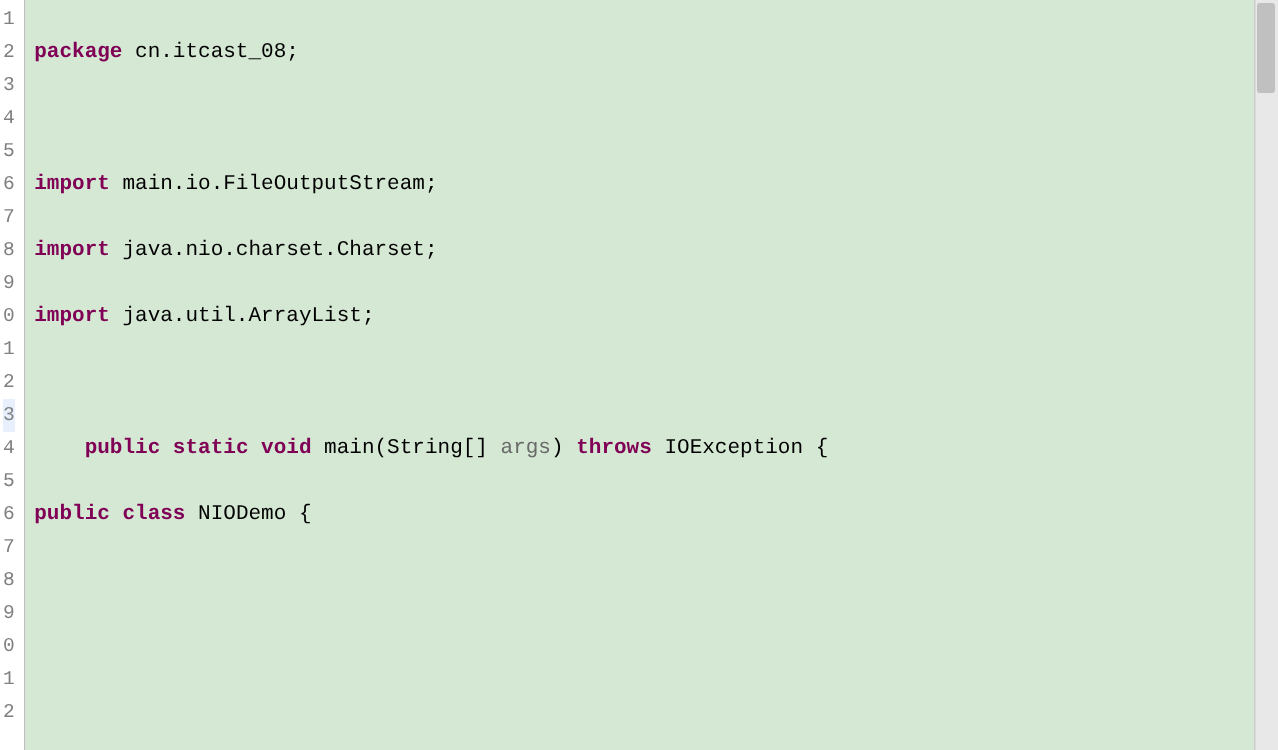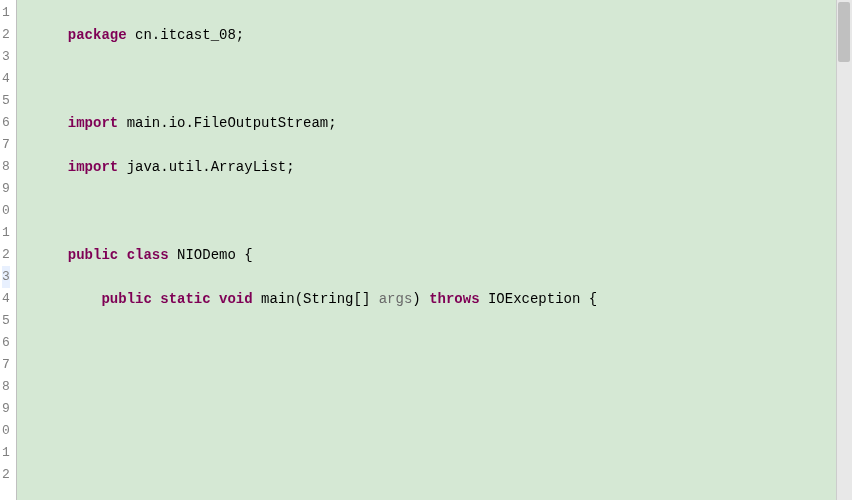--- a/index.html
+++ b/index.html
@@ -24,21 +24,21 @@
   border-right: 1px solid #c0c0c0;
 }
 .editor {
   flex: 1;
   background: #d5e8d4;
   padding: 2px 0 2px 6px;
   line-height: 22px;
   white-space: pre;
   position: relative;
 }
-.line { height: 22px; margin-left: 45px; }
+.line { height: 22px; }
 .gutter .current { background: #e8f0fe; }
 .kw { color: #7f0055; font-weight: bold; }
 .plain { color: #000000; }
 .param { color: #6a6a6a; }
 .scroll { position: absolute; right: 0; top: 0; width: 16px; height: 100%; background: #e8e8e8; border-left: 1px solid #ccc; }
 .scroll-thumb { position: absolute; right: 2px; top: 2px; width: 12px; height: 60px; background: #c0c0c0; border-radius: 2px; }
 </style>
 </head>
 <body>
 
@@ -64,24 +64,25 @@
   <div>9</div>
   <div>0</div>
   <div>1</div>
   <div>2</div>
 </div>
 
 <div class="editor">
 <div class="line"><span class="kw">package</span><span class="plain"> cn.itcast_08;</span></div>
 <div class="line"></div>
 <div class="line"><span class="kw">import</span><span class="plain"> main.io.FileOutputStream;</span></div>
+<div class="line"><span class="kw">import</span><span class="plain"> java.nio.charset.Charset;</span></div>
 <div class="line"><span class="kw">import</span><span class="plain"> java.util.ArrayList;</span></div>
 <div class="line"></div>
+<div class="line"><span>    </span><span class="kw">public</span><span class="kw"> static</span><span class="kw"> void</span><span class="plain"> main(String[] </span><span class="param">args</span><span class="plain">) </span><span class="kw">throws</span><span class="plain"> IOException {</span></div>
 <div class="line"><span class="kw">public</span><span class="kw"> class</span><span class="plain"> NIODemo {</span></div>
-<div class="line"><span>    </span><span class="kw">public</span><span class="kw"> static</span><span class="kw"> void</span><span class="plain"> main(String[] </span><span class="param">args</span><span class="plain">) </span><span class="kw">throws</span><span class="plain"> IOException {</span></div>
 
 
 
 
 
 
 
 
 
 

